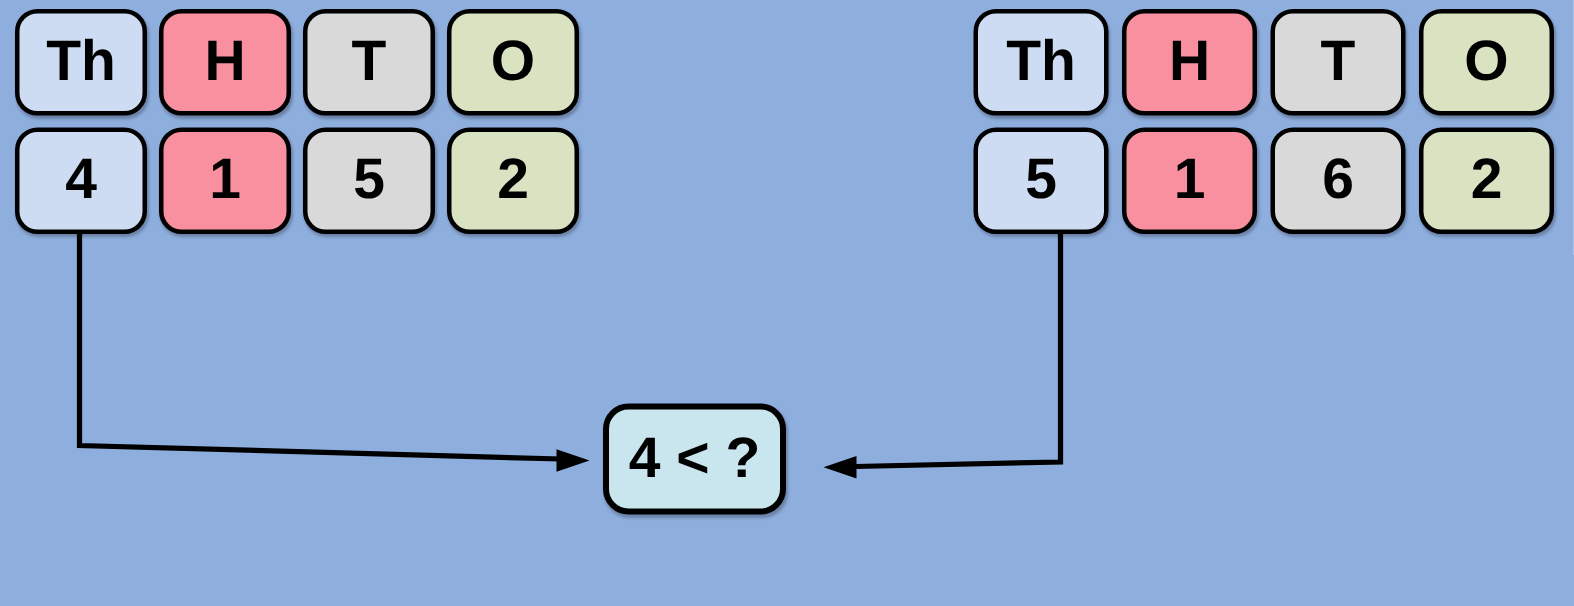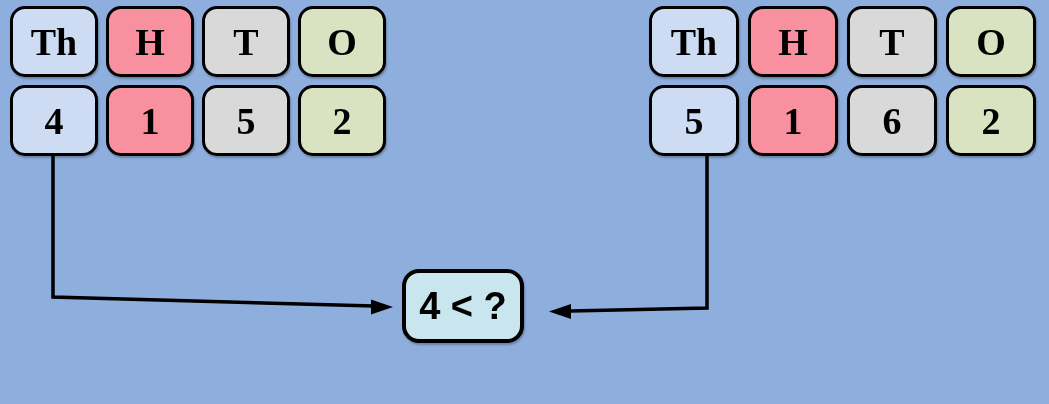--- a/index.html
+++ b/index.html
@@ -35,21 +35,20 @@
     box-sizing: border-box;
     border: 3px solid #000;
     border-radius: 15px;
     display: flex;
     align-items: center;
     justify-content: center;
     font-weight: 700;
     font-size: 38px;
     color: #000;
     box-shadow: 1px 2px 2px rgba(0,0,0,0.25);
-    font-family: Liberation Serif, serif;
   }
   .compare-box {
     position: absolute;
     left: 402px;
     top: 269px;
     width: 122px;
     height: 74px;
     box-sizing: border-box;
     border: 4px solid #000;
     border-radius: 17px;

